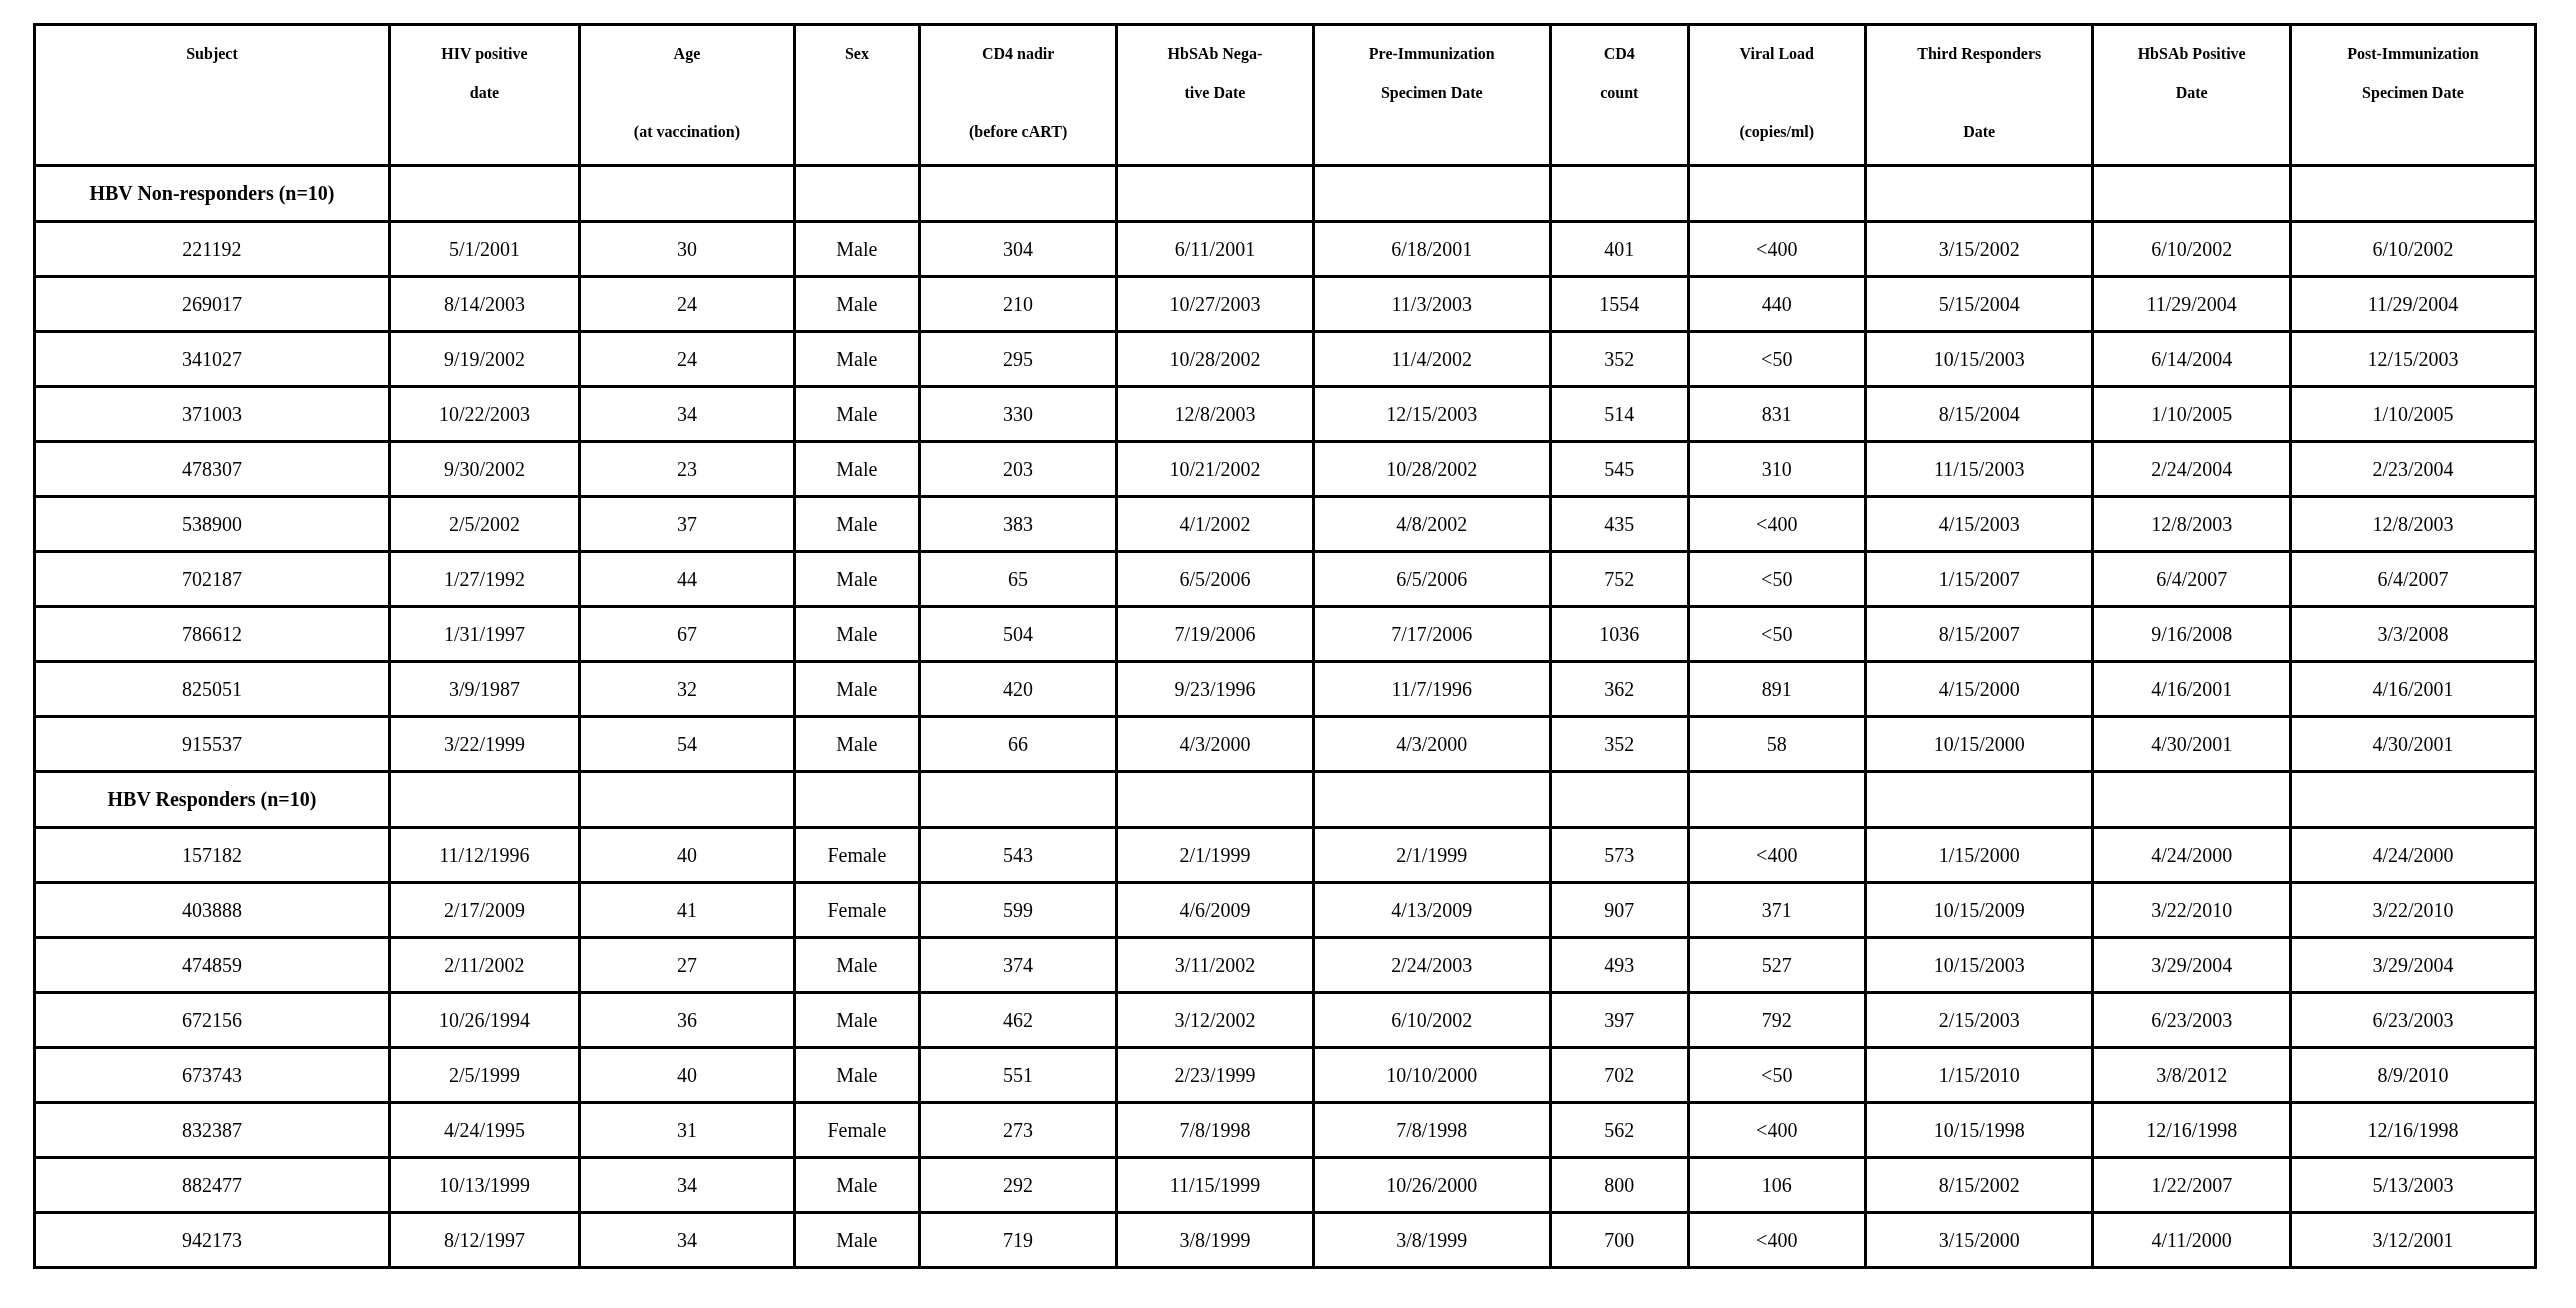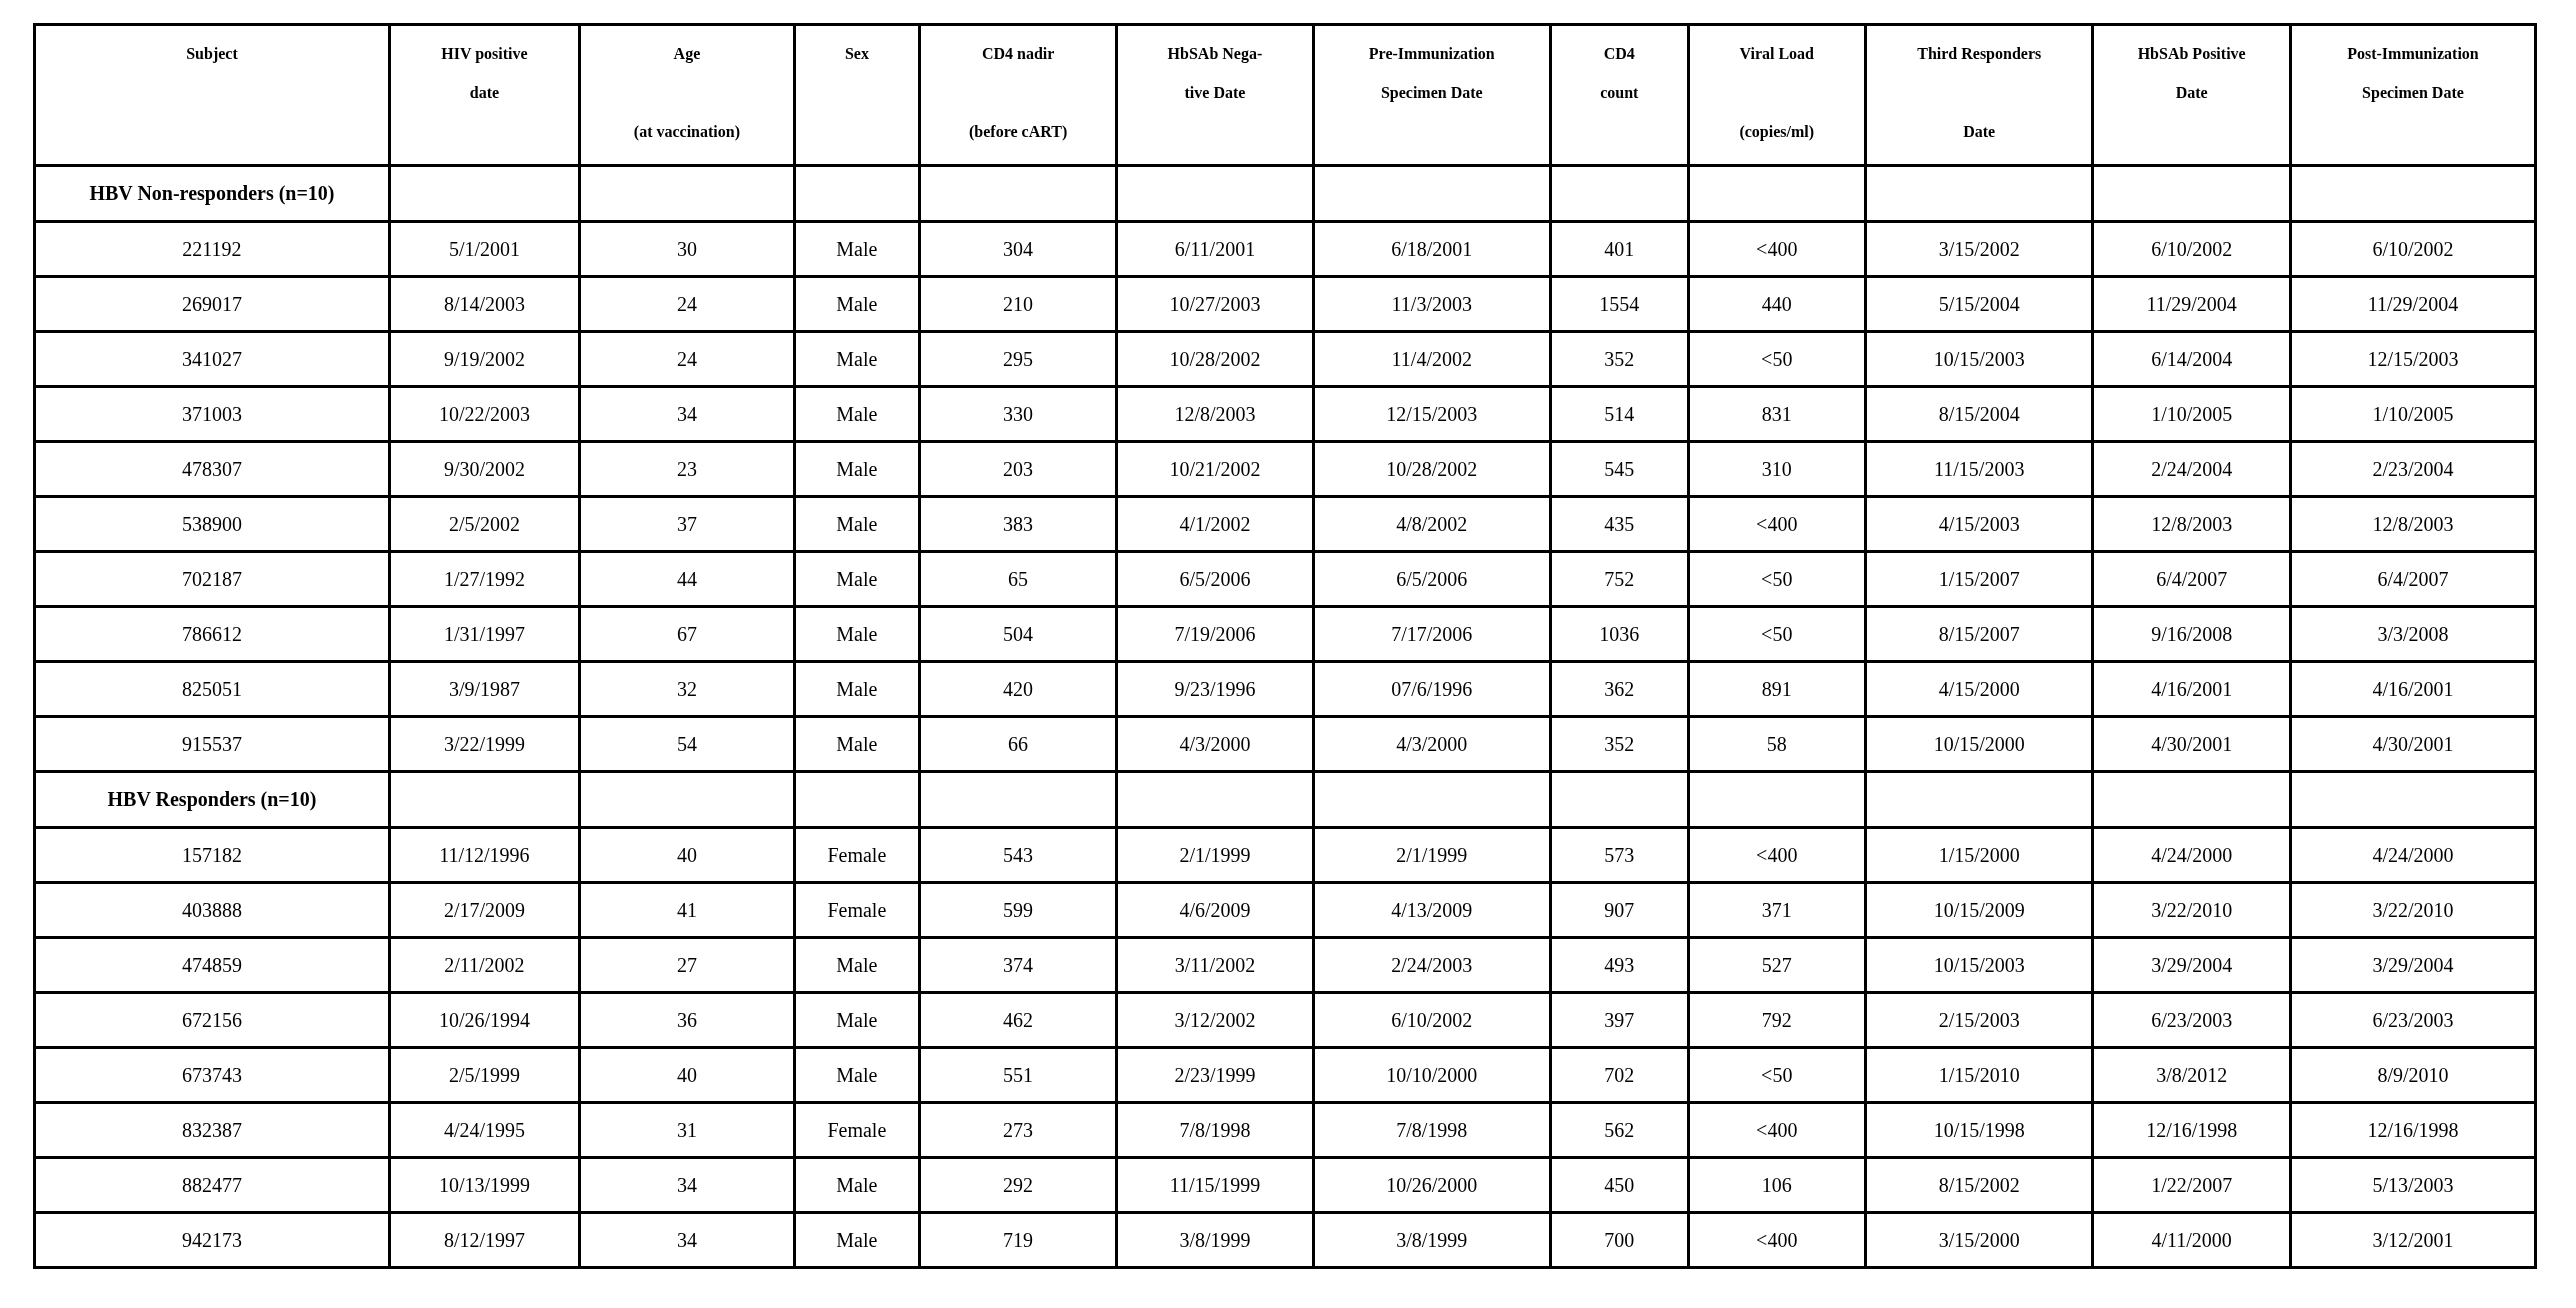--- a/index.html
+++ b/index.html
@@ -274,21 +274,21 @@
           <td>9/16/2008</td>
           <td>3/3/2008</td>
         </tr>
         <tr>
           <td>825051</td>
           <td>3/9/1987</td>
           <td>32</td>
           <td>Male</td>
           <td>420</td>
           <td>9/23/1996</td>
-          <td>07/6/1996</td>
+          <td>11/7/1996</td>
           <td>362</td>
           <td>891</td>
           <td>4/15/2000</td>
           <td>4/16/2001</td>
           <td>4/16/2001</td>
         </tr>
         <tr>
           <td>915537</td>
           <td>3/22/1999</td>
           <td>54</td>
@@ -401,21 +401,21 @@
           <td>12/16/1998</td>
         </tr>
         <tr>
           <td>882477</td>
           <td>10/13/1999</td>
           <td>34</td>
           <td>Male</td>
           <td>292</td>
           <td>11/15/1999</td>
           <td>10/26/2000</td>
-          <td>450</td>
+          <td>800</td>
           <td>106</td>
           <td>8/15/2002</td>
           <td>1/22/2007</td>
           <td>5/13/2003</td>
         </tr>
         <tr>
           <td>942173</td>
           <td>8/12/1997</td>
           <td>34</td>
           <td>Male</td>

